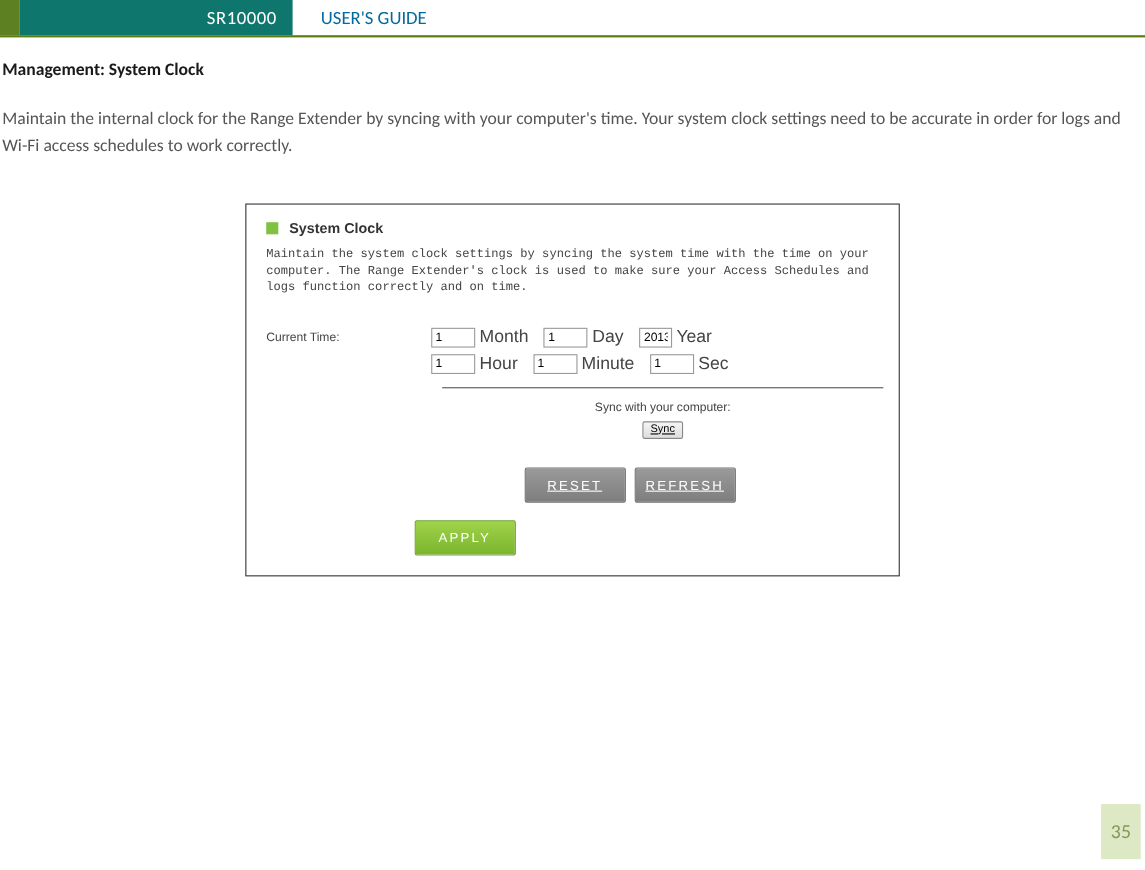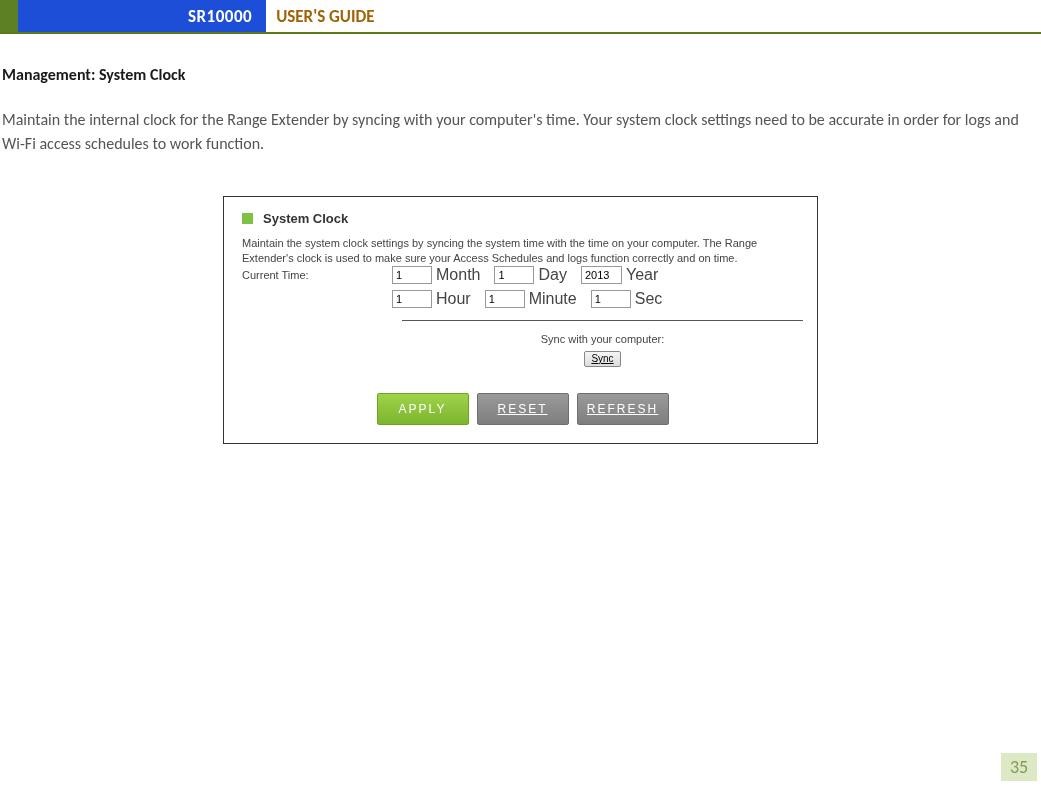--- a/index.html
+++ b/index.html
@@ -15,45 +15,45 @@
     display: flex;
     align-items: stretch;
     height: 34px;
     border-bottom: 2px solid #5c7c11;
   }
   .header-left-gap {
     width: 18px;
     background: #5c8022;
   }
   .header-product {
-    background: #1d4ed8;
+    background: #0f766e;
     color: #fff;
-    font-weight: bold;
+    font-weight: normal;
     font-size: 17px;
     padding: 0 14px 0 170px;
     display: flex;
     align-items: center;
     letter-spacing: 0.5px;
   }
   .header-title {
-    font-weight: bold;
+    font-weight: normal;
     font-size: 17px;
-    padding-left: 10px;
-    display: flex;
-    align-items: center;
-    color: #a16207;
+    padding-left: 26px;
+    display: flex;
+    align-items: center;
+    color: #0369a1;
   }
   .page-body {
     padding: 20px 0 0 0;
   }
   .section-title {
     font-weight: bold;
     font-size: 16px;
     color: #1a1a1a;
-    margin: 11px 0 24px 2px;
+    margin: 0 0 24px 2px;
   }
   .intro-text {
     font-size: 16px;
     color: #555;
     line-height: 1.5;
     margin: 0 8px 40px 2px;
   }
   .panel {
     width: 595px;
     margin: 0 auto;
@@ -74,22 +74,22 @@
   .panel-title {
     font-weight: bold;
     font-size: 13px;
     color: #333;
     font-family: Arial, sans-serif;
   }
   .panel-desc {
     font-size: 11px;
     color: #444;
     line-height: 1.35;
-    margin-bottom: 0;
-    font-family: Liberation Sans, sans-serif;
+    margin-bottom: 28px;
+    font-family: Liberation Mono, monospace;
   }
   .form-area {
     font-family: Arial, sans-serif;
     font-size: 11px;
     color: #444;
   }
   .form-row {
     display: flex;
     align-items: center;
     margin-bottom: 6px;
@@ -107,21 +107,21 @@
   }
   .num-input {
     width: 40px;
     height: 18px;
     border: 1px solid #999;
     font-size: 11px;
     padding: 1px 3px;
     font-family: Arial, sans-serif;
   }
   .year-input {
-    width: 41px;
+    width: 30px;
   }
   .fld-label {
     font-size: 16px;
     margin-right: 10px;
     color: #444;
   }
   .divider {
     border: none;
     border-top: 1px solid #555;
     margin: 12px 0 12px 160px;
@@ -158,32 +158,33 @@
     color: #fff;
     font-size: 12px;
     letter-spacing: 2px;
     font-family: Arial, sans-serif;
     cursor: pointer;
     border-radius: 2px;
   }
   .apply-btn {
     background: linear-gradient(#9fd34a, #7bb52e);
     border: 1px solid #6fa328;
+    margin-top: 48px;
   }
   .gray-btn {
     background: linear-gradient(#9a9a9a, #7e7e7e);
     border: 1px solid #6f6f6f;
     text-decoration: underline;
   }
   .page-number {
     position: absolute;
     right: 4px;
     bottom: 10px;
     width: 36px;
-    height: 28px;
+    height: 50px;
     background: #dde8c4;
     color: #86995a;
     font-size: 18px;
     display: flex;
     align-items: center;
     justify-content: center;
   }
 </style>
 </head>
 <body>
@@ -191,21 +192,21 @@
 <div class="header-bar">
   <div class="header-left-gap"></div>
   <div class="header-product">SR10000</div>
   <div class="header-title">USER'S GUIDE</div>
 </div>
 
 <div class="page-body">
 
   <div class="section-title">Management: System Clock</div>
 
-  <p class="intro-text">Maintain the internal clock for the Range Extender by syncing with your computer's time. Your system clock settings need to be accurate in order for logs and Wi-Fi access schedules to work function.</p>
+  <p class="intro-text">Maintain the internal clock for the Range Extender by syncing with your computer's time. Your system clock settings need to be accurate in order for logs and Wi-Fi access schedules to work correctly.</p>
 
   <div class="panel">
 
     <div class="panel-title-row">
       <div class="panel-title-icon"></div>
       <div class="panel-title">System Clock</div>
     </div>
 
     <p class="panel-desc">Maintain the system clock settings by syncing the system time with the time on your computer. The Range Extender's clock is used to make sure your Access Schedules and logs function correctly and on time.</p>
 

